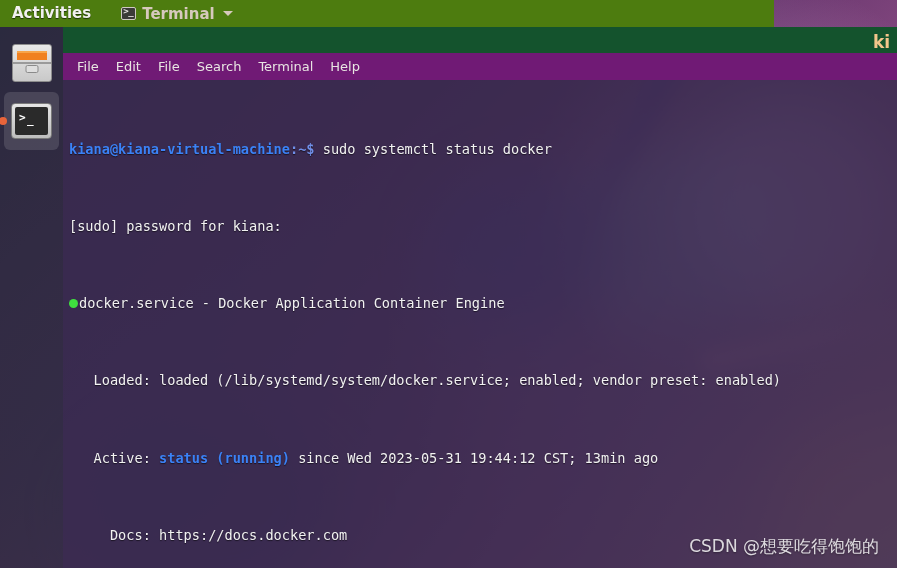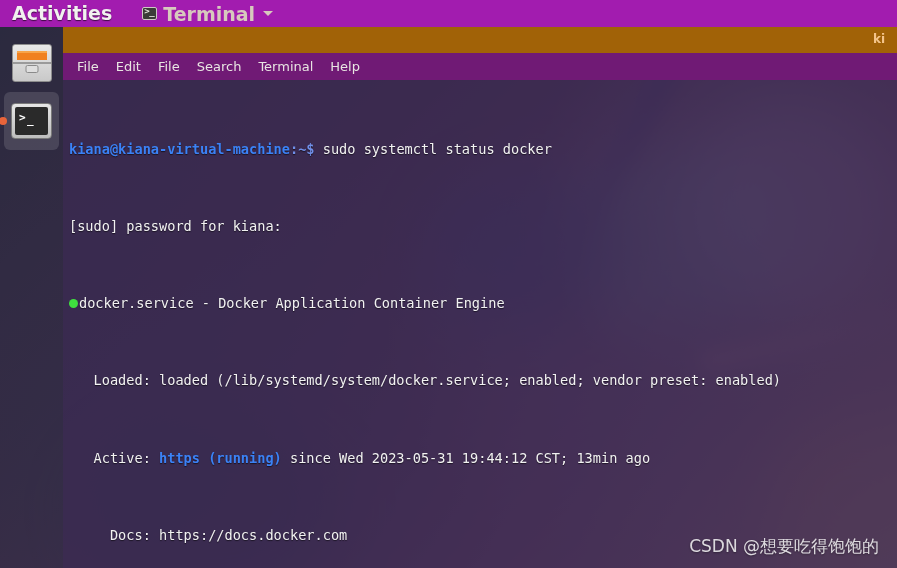--- a/index.html
+++ b/index.html
@@ -38,26 +38,26 @@
   .streak {
     position: absolute;
     pointer-events: none;
     filter: blur(9px);
   }
 
   
   #topbar {
     position: absolute;
     left: 0; top: 0;
-    width: 897px; height: 27px;
-    background: #a21caf;
+    width: 774px; height: 27px;
+    background: #4d7c0f;
     display: flex;
     align-items: center;
     color: #ffffff;
-    font-size: 19px;
+    font-size: 15px;
     font-weight: bold;
     z-index: 40;
     font-family: "DejaVu Sans", sans-serif;
   }
   #activities {
     padding: 0 10px 0 10px;
     margin-left: 2px;
     line-height: 27px;
     height: 27px;
     cursor: pointer;
@@ -199,24 +199,24 @@
     position: absolute;
     left: 63px; top: 27px;
     width: 834px;
     height: 541px;
     z-index: 20;
     display: flex;
     flex-direction: column;
   }
   #titlebar {
     height: 26px;
-    background: #a16207;
+    background: #14532d;
     position: relative;
     color: #f6c98a;
-    font-size: 12px;
+    font-size: 17px;
     font-family: "DejaVu Sans", sans-serif;
   }
   #title-text {
     position: absolute;
     right: -8px;
     top: 5px;
     white-space: nowrap;
     overflow: hidden;
     color: #f4c58b;
     font-weight: bold;
@@ -343,21 +343,21 @@
       <div id="termtext">
 
         <div class="line"><span class="green b">kiana@kiana-virtual-machine</span><span class="bluebold">:~$</span><span> sudo systemctl status docker</span></div>
 
         <div class="line">[sudo] password for kiana:</div>
 
         <div class="line"><span class="dot"></span><span>docker.service - Docker Application Container Engine</span></div>
 
         <div class="line"><span>   Loaded: </span><span>loaded (/lib/systemd/system/docker.service; enabled; vendor preset: enabled)</span></div>
 
-        <div class="line"><span>   Active: </span><span class="green b">https (running)</span><span> since Wed 2023-05-31 19:44:12 CST; 13min ago</span></div>
+        <div class="line"><span>   Active: </span><span class="green b">status (running)</span><span> since Wed 2023-05-31 19:44:12 CST; 13min ago</span></div>
 
         <div class="line"><span>     Docs: </span><span>https://docs.docker.com</span></div>
 
         
 
         
 
         
 
         

